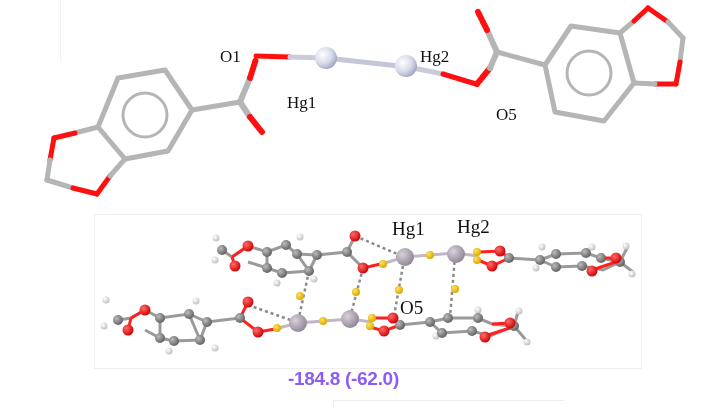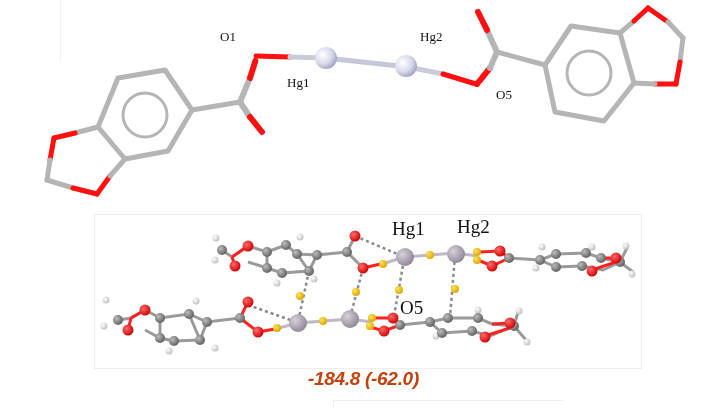--- a/index.html
+++ b/index.html
@@ -1,23 +1,23 @@
 <!DOCTYPE html>
 <html><head>
   <meta charset="utf-8">
   <style>
     html, body { margin:0; padding:0; background:#ffffff; }
     body { width:726px; height:408px; position:relative; overflow:hidden; font-family:"Liberation Serif", serif; }
     .layer { position:absolute; left:0; top:0; }
     .lbl { position:absolute; font-family:"Liberation Serif", serif; color:#111; white-space:nowrap; }
-    .top-lbl { font-size:13px; }
+    .top-lbl { font-size:17px;margin-top:18px; }
     .bot-lbl { font-size:19px; }
     .panel { position:absolute; left:94px; top:214px; width:548px; height:155px; border:1px solid #eeeeee; box-sizing:border-box; }
     .faint-top { position:absolute; left:60px; top:0; width:1px; height:62px; background:#f2f2f2; }
-    .energy { position:absolute; left:308px; top:368px; font-family:"Liberation Sans", sans-serif; font-weight:bold; font-size:19px; color:#c2410c; letter-spacing:-0.3px;font-style:italic; }
+    .energy { position:absolute; left:288px; top:368px; font-family:"Liberation Sans", sans-serif; font-weight:bold; font-size:19px; color:#8b5cf6; letter-spacing:-0.3px; }
     .faint-bottom { position:absolute; left:333px; top:400px; width:230px; height:8px; border-top:1px solid #efefef; border-left:1px solid #efefef; }
   </style>
 </head>
 <body>
 
 <div class="faint-top"></div>
 
 <svg class="layer" width="726" height="210">
   <defs>
     <radialGradient id="hgTop" cx="35%" cy="35%" r="70%">

